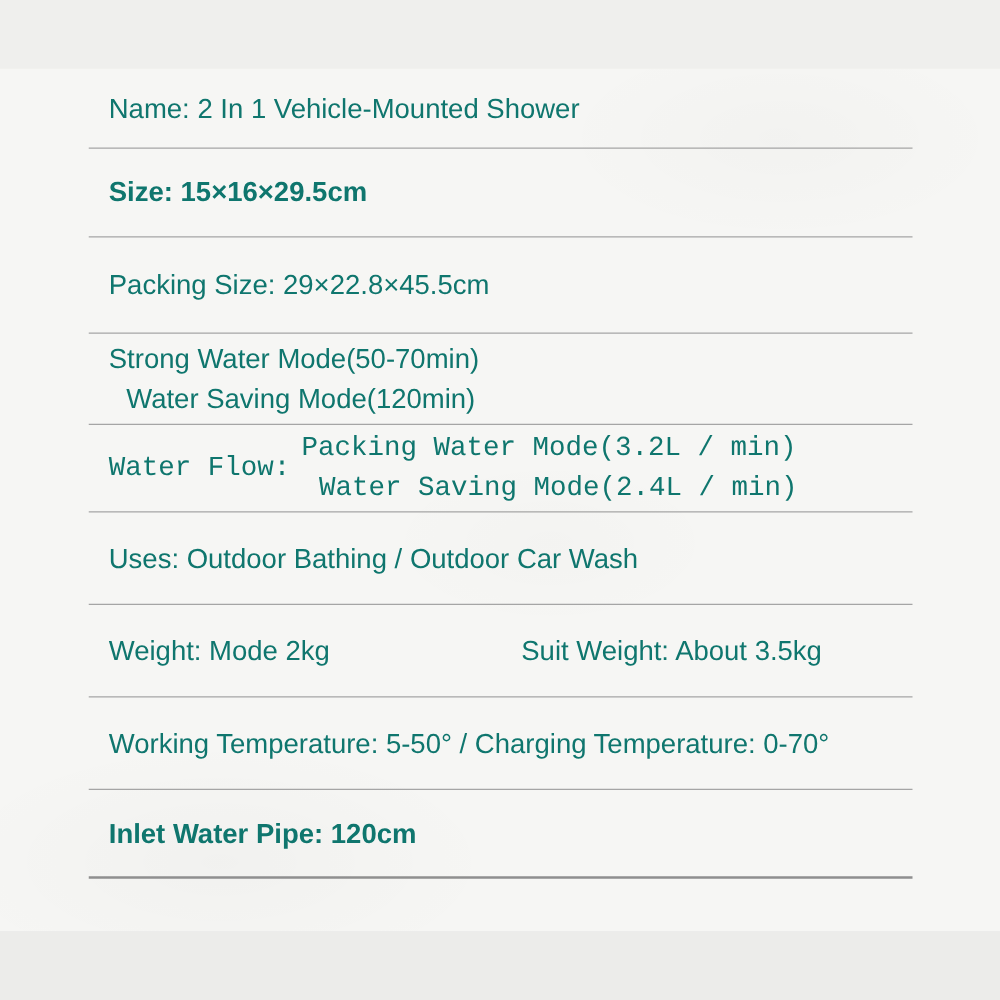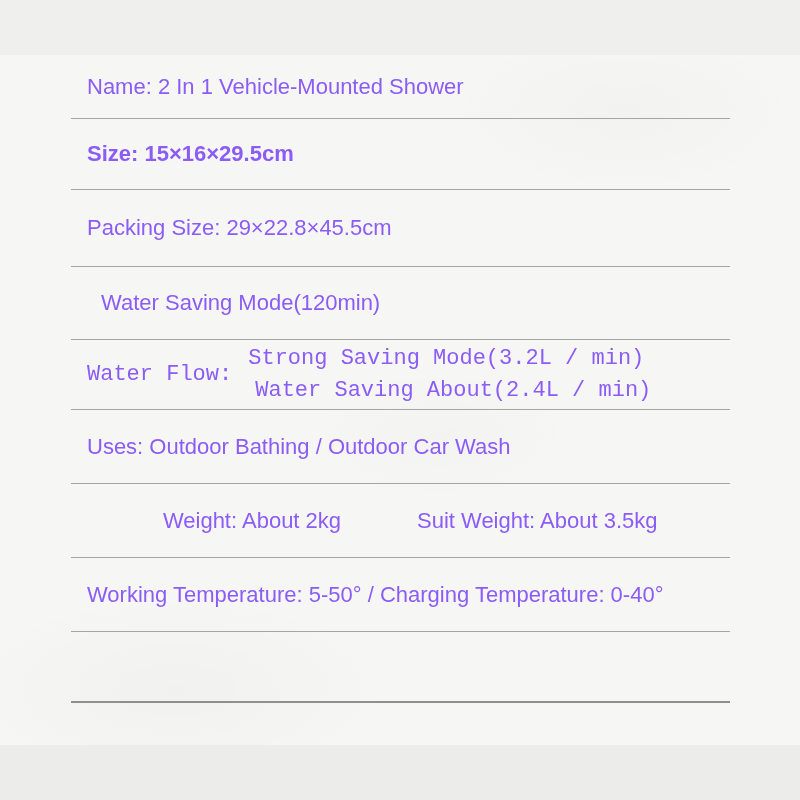--- a/index.html
+++ b/index.html
@@ -59,23 +59,22 @@
     border-bottom: 2px solid #8f8f8f;
   }
   .h64 { height: 64px; }
   .h71 { height: 71px; font-weight: bold; }
   .h77 { height: 77px; }
   .h73 { height: 73px; }
   .h70 { height: 70px; font-family: Liberation Mono, monospace; }
   .h74 { height: 74px; }
   .txt {
     font-size: 22px;
-    color: #8b5cf6;
+    color: #0f766e;
     letter-spacing: 0;
-    text-align: center;
   }
   .multiline { align-items: center; }
   .multiline .label {
     align-self: center;
     margin-right: 9px;
   }
   .value-block {
     display: flex;
     flex-direction: column;
     line-height: 32px;
@@ -104,42 +103,44 @@
     <div class="row h71">
       <span class="txt">Size: 15×16×29.5cm</span>
     </div>
 
     <div class="row h77">
       <span class="txt">Packing Size: 29×22.8×45.5cm</span>
     </div>
 
     <div class="row h73 multiline">
       <span class="value-block">
+        <span class="txt">Strong Water Mode(50-70min)</span>
         <span class="txt line2">Water Saving Mode(120min)</span>
       </span>
     </div>
 
     <div class="row h70 multiline">
       <span class="txt label">Water Flow:</span>
       <span class="value-block">
-        <span class="txt">Strong Saving Mode(3.2L / min)</span>
-        <span class="txt line2">Water Saving About(2.4L / min)</span>
+        <span class="txt">Packing Water Mode(3.2L / min)</span>
+        <span class="txt line2">Water Saving Mode(2.4L / min)</span>
       </span>
     </div>
 
     <div class="row h74">
       <span class="txt">Uses: Outdoor Bathing / Outdoor Car Wash</span>
     </div>
 
     <div class="row h74 cols">
-      <span class="txt col1">Weight: About 2kg</span>
+      <span class="txt col1">Weight: Mode 2kg</span>
       <span class="txt col2">Suit Weight: About 3.5kg</span>
     </div>
 
     <div class="row h74">
-      <span class="txt">Working Temperature: 5-50° / Charging Temperature: 0-40°</span>
+      <span class="txt">Working Temperature: 5-50° / Charging Temperature: 0-70°</span>
     </div>
 
     <div class="row h71 cols">
+      <span class="txt col1">Inlet Water Pipe: 120cm</span>
     </div>
 
   </div>
 </div>
 
 </body></html>

